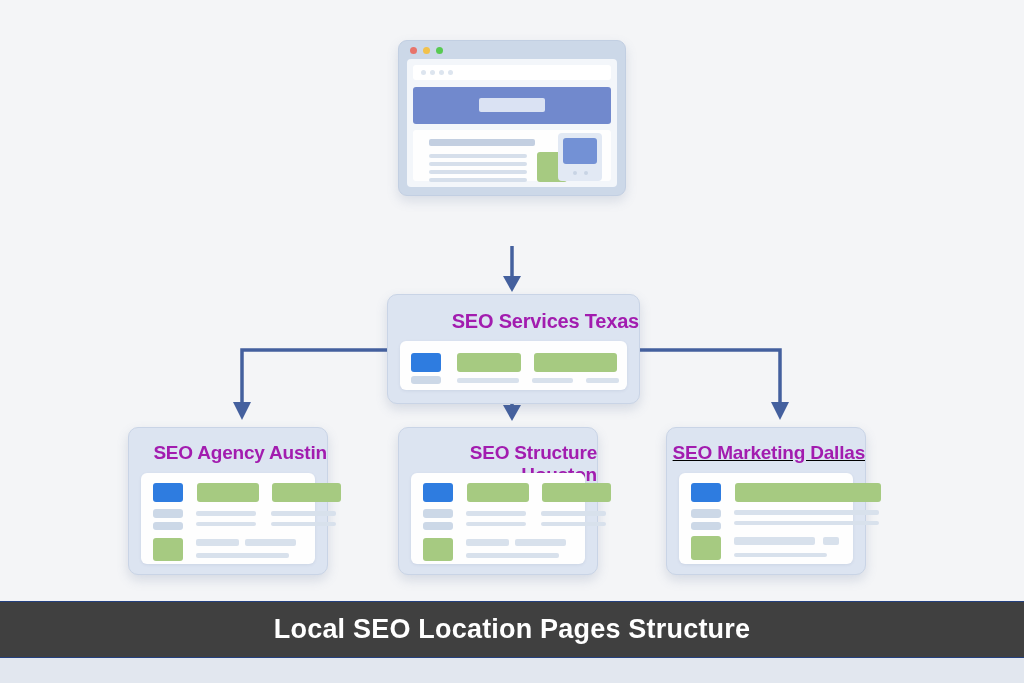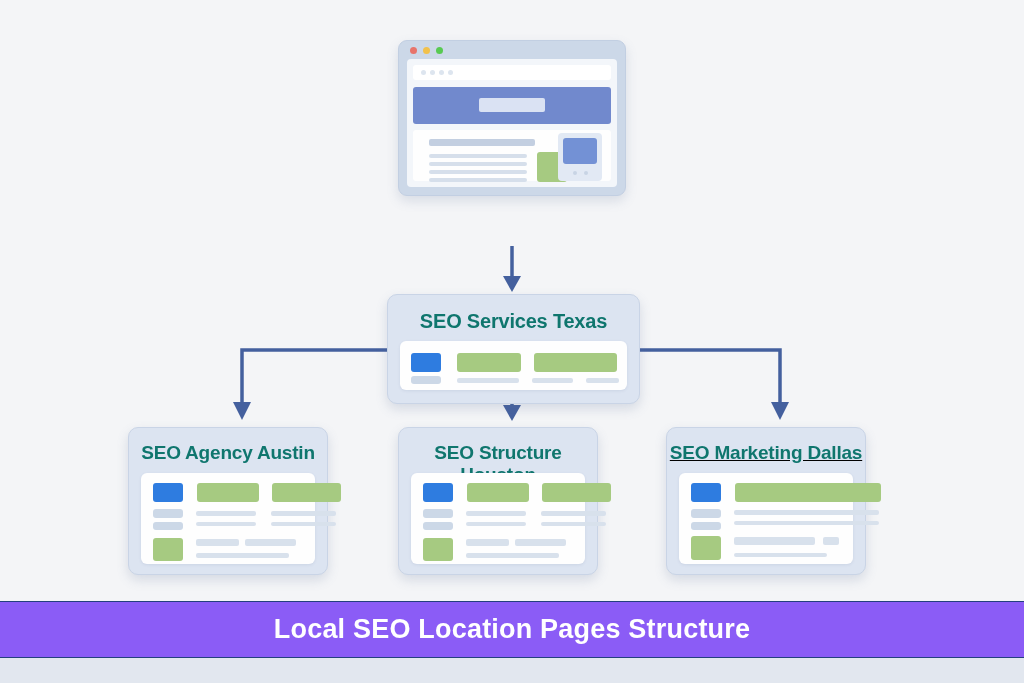--- a/index.html
+++ b/index.html
@@ -107,23 +107,23 @@
   .card {
     position: absolute;
     background: #dce4f1;
     border: 1px solid #c9d4e6;
     border-radius: 10px;
     box-shadow: 0 5px 12px rgba(90,110,150,0.20);
     box-sizing: border-box;
   }
   .card-title {
     width: 100%;
-    text-align: center;
+    text-align: right;
     font-weight: 700;
-    color: #0f766e;
+    color: #a21caf;
     letter-spacing: -0.2px;
   }
   .panel {
     position: absolute;
     background: #fefefe;
     border-radius: 6px;
     box-shadow: 0 1px 3px rgba(90,110,150,0.12);
   }
   .shape { position: absolute; border-radius: 3px; }
   .s-blue  { background: #2e7ce0; }
@@ -140,21 +140,21 @@
   .child-panel { left: 12px; right: 12px; top: 45px; height: 91px; }
   .card-austin  { left: 128px; }
   .card-houston { left: 398px; }
   .card-dallas  { left: 666px; text-decoration: underline; }
 
   
   .banner {
     position: absolute;
     left: 0; top: 601px;
     width: 1024px; height: 57px;
-    background: #8b5cf6;
+    background: #404040;
     border-top: 1px solid #24407e;
     border-bottom: 1px solid #24407e;
     display: flex; align-items: center; justify-content: center;
     box-sizing: border-box;
   }
   .banner-title {
     color: #ffffff;
     font-size: 27px;
     font-weight: 700;
     letter-spacing: 0.2px;

